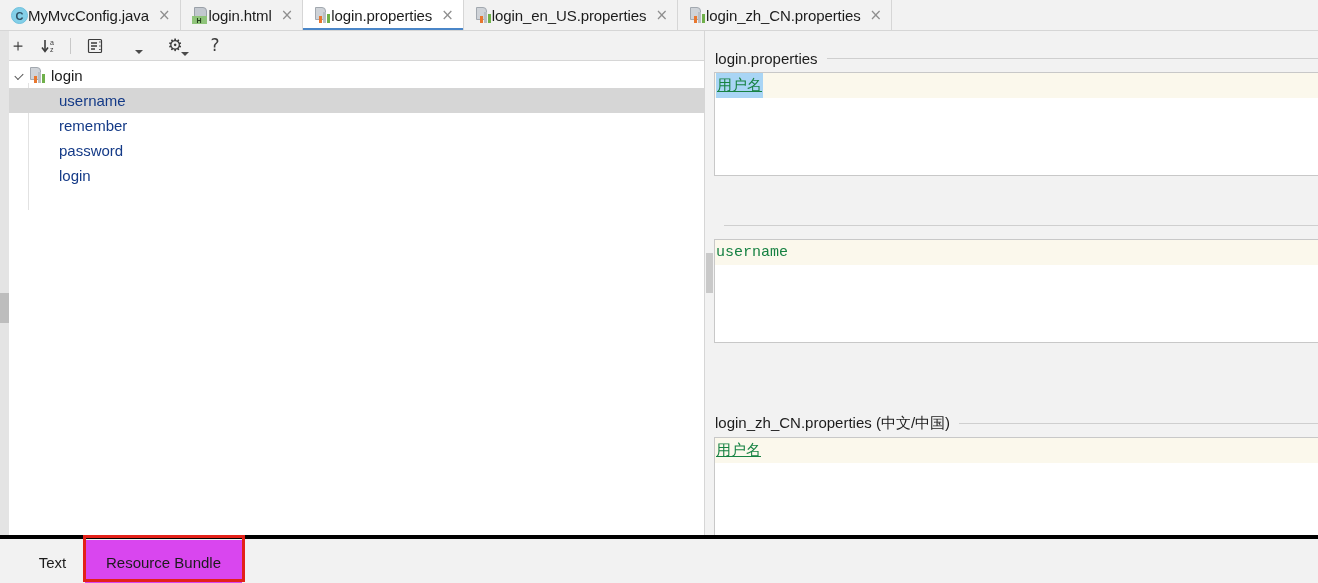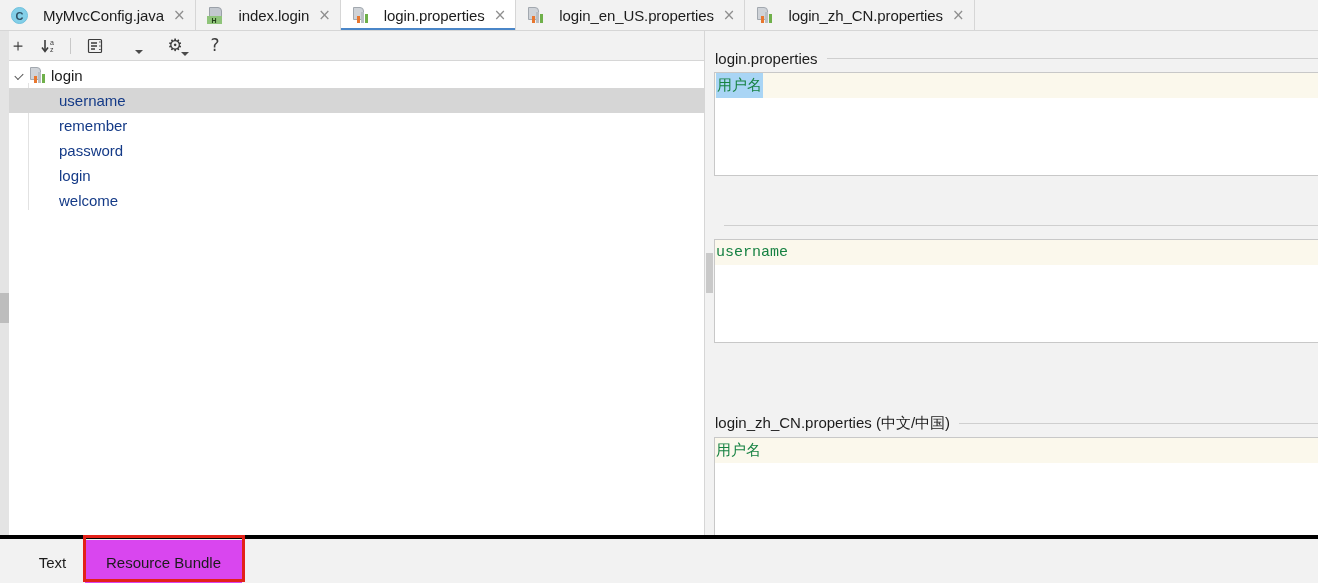--- a/index.html
+++ b/index.html
@@ -35,21 +35,21 @@
     white-space: nowrap;
   }
   .tab.active { background: #ffffff; }
   .tab.active::after {
     content: "";
     position: absolute; left: 0; right: 0; bottom: 0;
     height: 3px; background: #4a86c8;
   }
   .tab-label {
     font-size: 15px; color: #1c1c1c;
-    padding-left: 15px; letter-spacing: -0.1px;
+    padding-left: 0; letter-spacing: -0.1px;
   }
   .tab-close {
     font-size: 15px; color: #8f8f8f;
     margin-left: 9px; line-height: 1;
     font-family: "DejaVu Sans", sans-serif;
   }
   .tabs-fill { flex: 1 1 auto; border-bottom: 1px solid #d6d6d6; }
   .tabbar::after{
     content:""; position:absolute; left:0; right:0; bottom:0;
     height:1px; background:#d6d6d6;
@@ -188,21 +188,21 @@
     background: #fbf8ec;
   }
   .code {
     position: absolute; left: 1px; top: 0px; height: 25px;
     display: flex; align-items: center;
     font-size: 15px; color: #178243;
     font-family: "Liberation Mono", monospace;
     white-space: pre;
   }
   .code.sel { background: #a9d5f5; padding: 0 1px; }
-  .code.cjk { font-family: "DejaVu Sans", sans-serif; }
+  .code.cjk { font-family: "DejaVu Sans", sans-serif; text-decoration: underline; }
 
   .grp { position: absolute; left: 1px; width: 620px; }
   .grp1 { top: 13px; }
   .grp2 { top: 180px; }
   .grp3 { top: 378px; }
   .grp1 .value-box { height: 104px; }
   .grp2 .value-box { height: 104px; }
   .grp3 .value-box { height: 104px; }
 
   
@@ -252,21 +252,21 @@
       <span class="tab-close">×</span>
     </div>
 
     <div class="tab">
       <span class="ico ico-page">
         <span class="sheet"></span>
           <span class="band">
             <span>H</span>
           </span>
       </span>
-      <span class="tab-label">index.login</span>
+      <span class="tab-label">login.html</span>
       <span class="tab-close">×</span>
     </div>
 
     <div class="tab active">
       <span class="ico ico-bundle">
         <span class="sheet"></span>
           <span class="bar b1"></span>
           <span class="bar b2"></span>
           <span class="bar b3"></span>
       </span>
@@ -352,23 +352,20 @@
       </div>
       <div class="tree-row leaf">
         <span>remember</span>
       </div>
       <div class="tree-row leaf">
         <span>password</span>
       </div>
       <div class="tree-row leaf">
         <span>login</span>
       </div>
-      <div class="tree-row leaf">
-        <span>welcome</span>
-      </div>
     </div>
   </div>
 
   <div class="left-edge-track">
     <div class="left-edge-thumb"></div>
   </div>
   <div class="left-bottom-edge"></div>
 
   <div class="splitter">
     <div class="splitter-thumb"></div>

